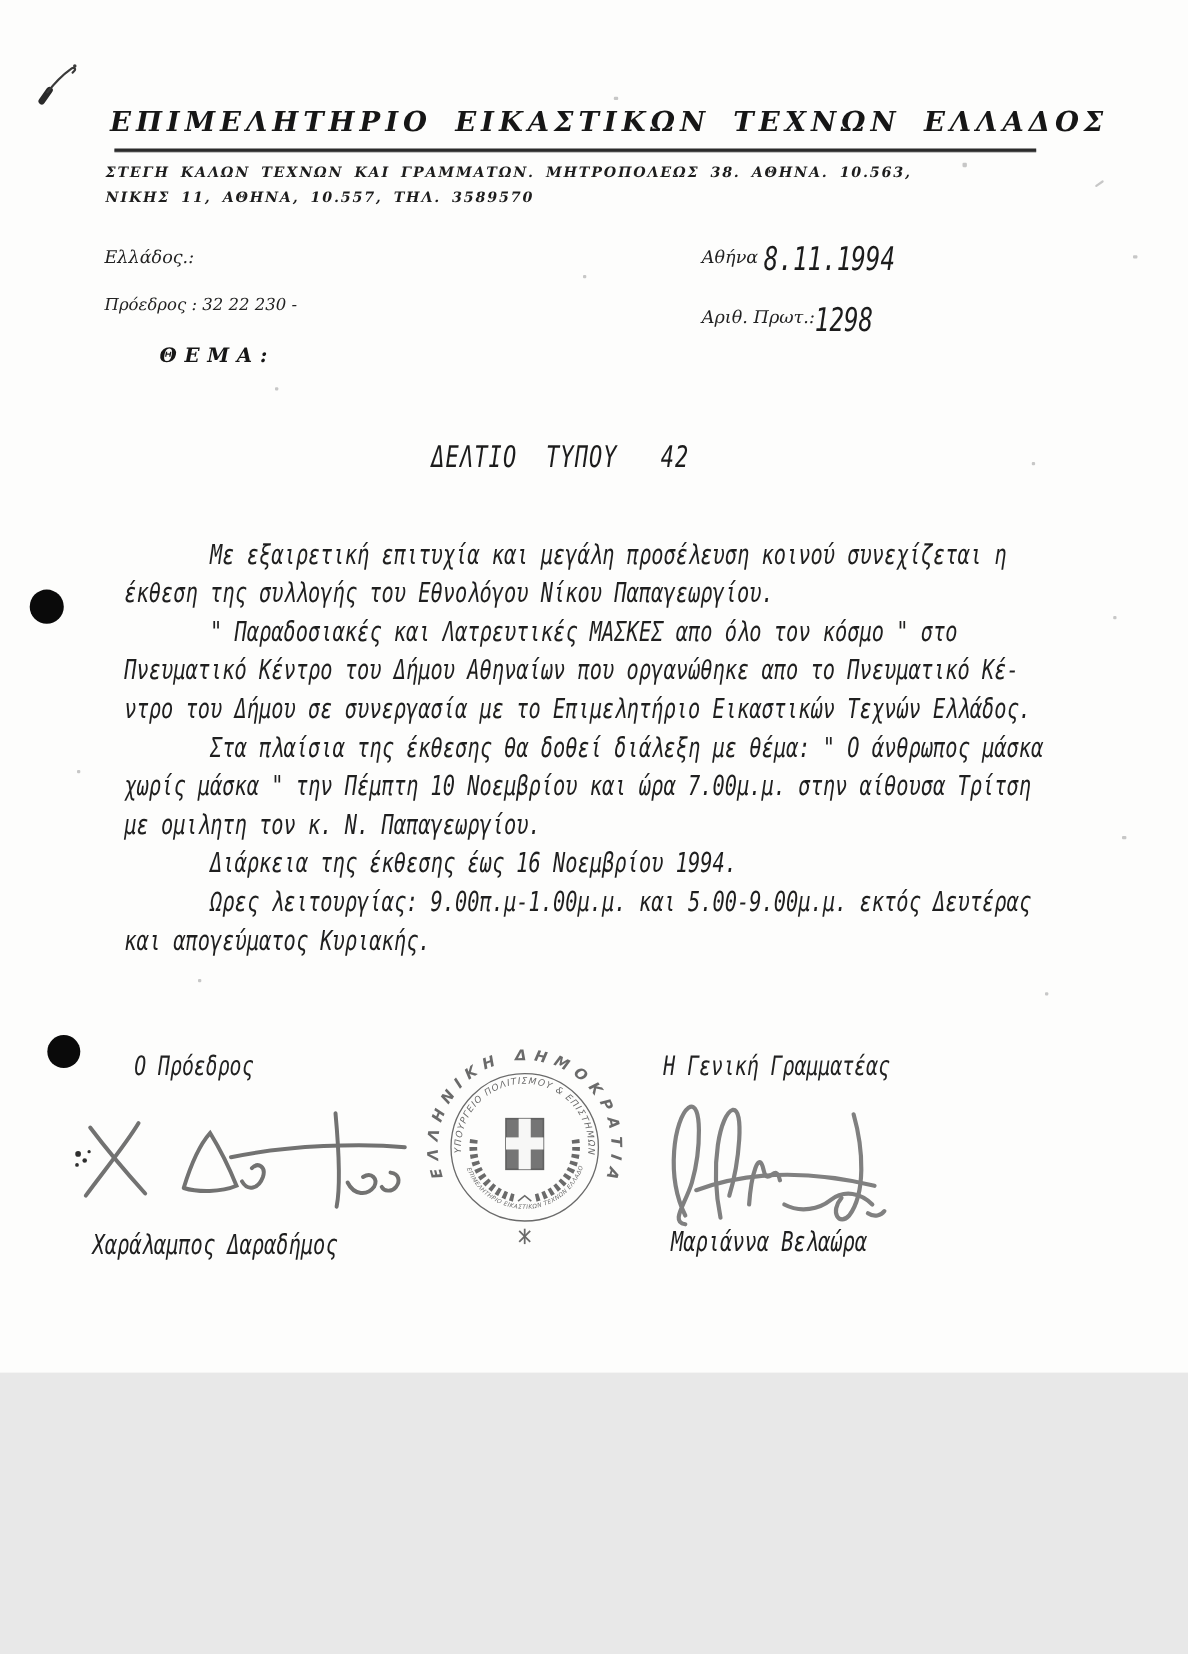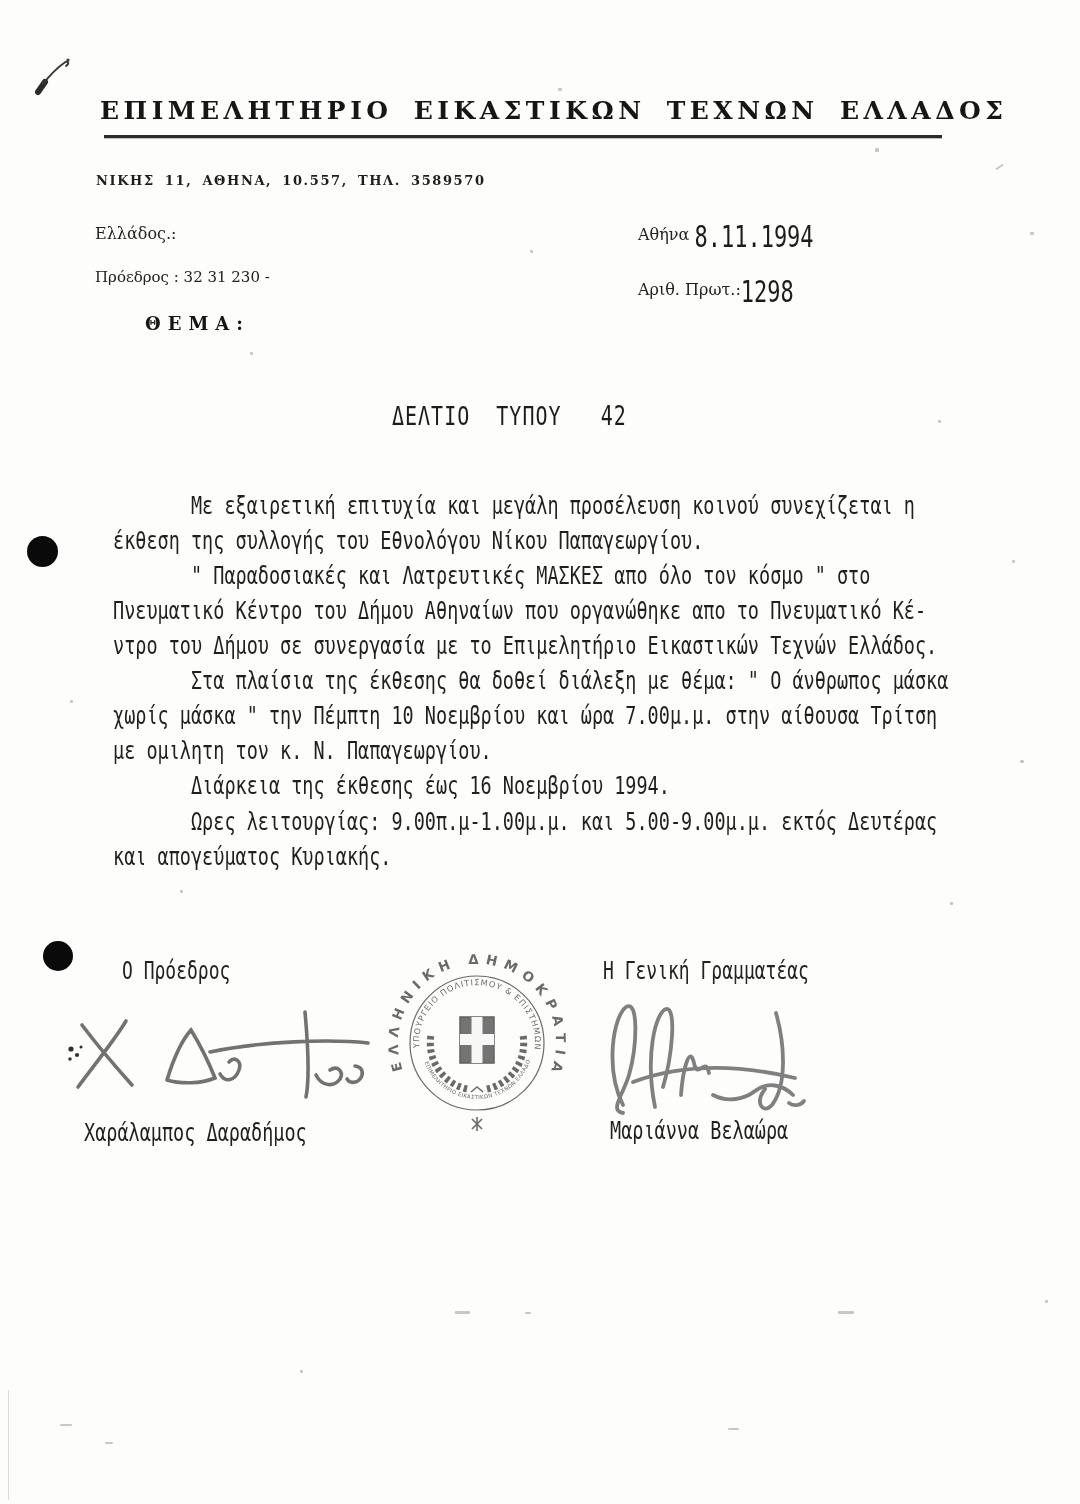--- a/index.html
+++ b/index.html
@@ -1,23 +1,24 @@
 <!DOCTYPE html>
 <html><head>
 <meta charset="utf-8">
 <style>
   html,body{margin:0;padding:0;background:#e8e8e8;}
   .page{
     position:relative;
-    width:1080px;height:1504px;
+    width:1080px;height:1248px;
     margin:0 auto;
     background:#fdfdfc;
     overflow:hidden;
     font-family:"DejaVu Sans", sans-serif;
     color:#222;
+    font-style:italic;
   }
   .abs{position:absolute;}
   .serif{font-family:"DejaVu Serif", serif;}
   .mono{font-family:"DejaVu Sans Mono", monospace;}
   .stretch{transform:scaleY(1.35);transform-origin:0 0;display:inline-block;}
 
   .org-name{
     left:100px;top:96px;
     font-size:25px;font-weight:bold;letter-spacing:4.5px;word-spacing:8px;
     white-space:nowrap;color:#161616;
@@ -74,32 +75,33 @@
 <div class="page">
 
   <svg class="abs" style="left:28px;top:48px;" width="54" height="54" viewBox="0 0 54 54">
     <path d="M10,44 L17,34" stroke="#2a2a2a" stroke-width="6" fill="none" stroke-linecap="round"></path>
     <path d="M15,36 C22,27 29,20 36,15 C40,12 42,15 38,18" stroke="#3a3a3a" stroke-width="2" fill="none" stroke-linecap="round"></path>
     <circle cx="40" cy="12" r="1.6" fill="#3a3a3a"></circle>
   </svg>
 
   <div class="abs serif org-name">ΕΠΙΜΕΛΗΤΗΡΙΟ ΕΙΚΑΣΤΙΚΩΝ ΤΕΧΝΩΝ ΕΛΛΑΔΟΣ</div>
   <div class="abs header-rule"></div>
+  <div class="abs serif addr addr1">ΣΤΕΓΗ ΚΑΛΩΝ ΤΕΧΝΩΝ ΚΑΙ ΓΡΑΜΜΑΤΩΝ. ΜΗΤΡΟΠΟΛΕΩΣ 38. ΑΘΗΝΑ. 10.563,</div>
   <div class="abs serif addr addr2">ΝΙΚΗΣ 11, ΑΘΗΝΑ, 10.557, ΤΗΛ. 3589570</div>
 
   <div class="abs serif meta-label info-line">Ελλάδος.:</div>
 
   <div class="abs date-line">
     <span class="serif meta-label">Αθήνα</span>
     <span class="mono meta-value-mono stretch">8.11.1994</span>
   </div>
 
   <div class="abs serif meta-label phones-line">
     <span>Πρόεδρος :</span>
-    <span>32 31 230 -</span>
+    <span>32 22 230 -</span>
   </div>
 
   <div class="abs protocol-line">
     <span class="serif meta-label">Αριθ. Πρωτ.:</span><span class="mono meta-value-mono stretch">1298</span>
   </div>
 
   <div class="abs serif subject-label">ΘΕΜΑ:</div>
 
   <div class="abs mono press-title stretch">ΔΕΛΤΙΟ  ΤΥΠΟΥ   42</div>
 

